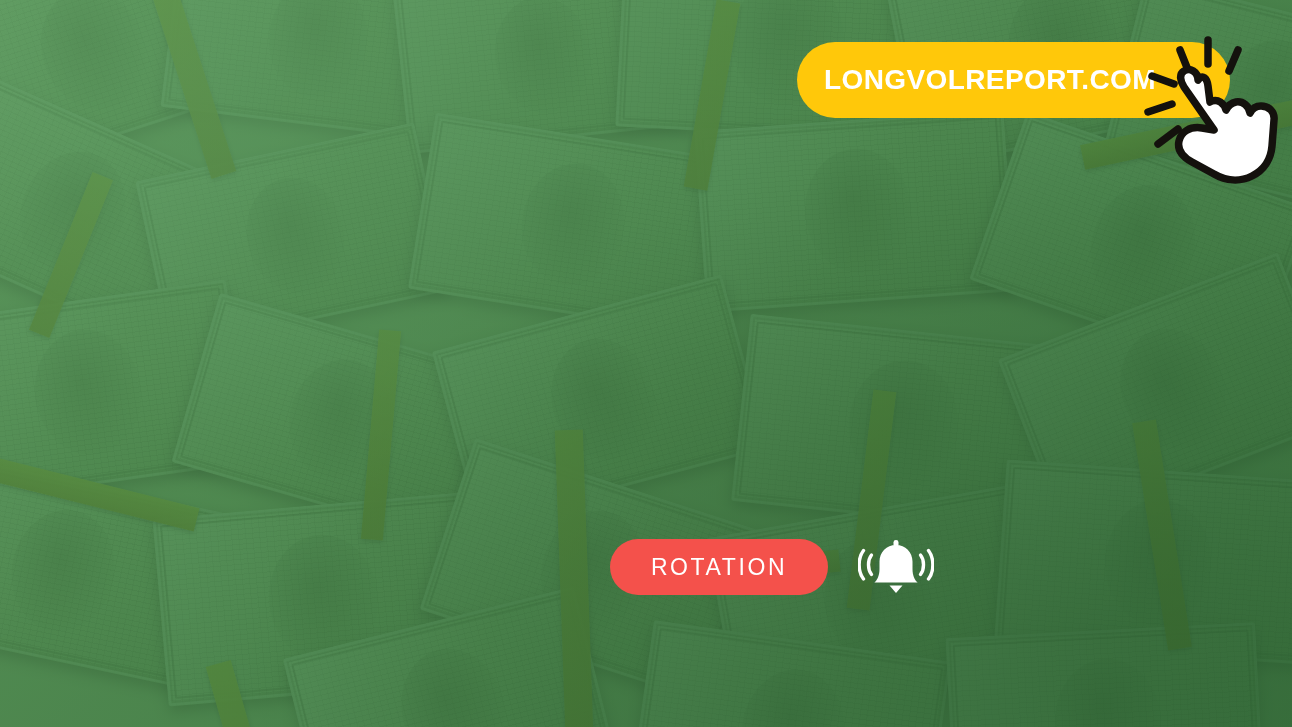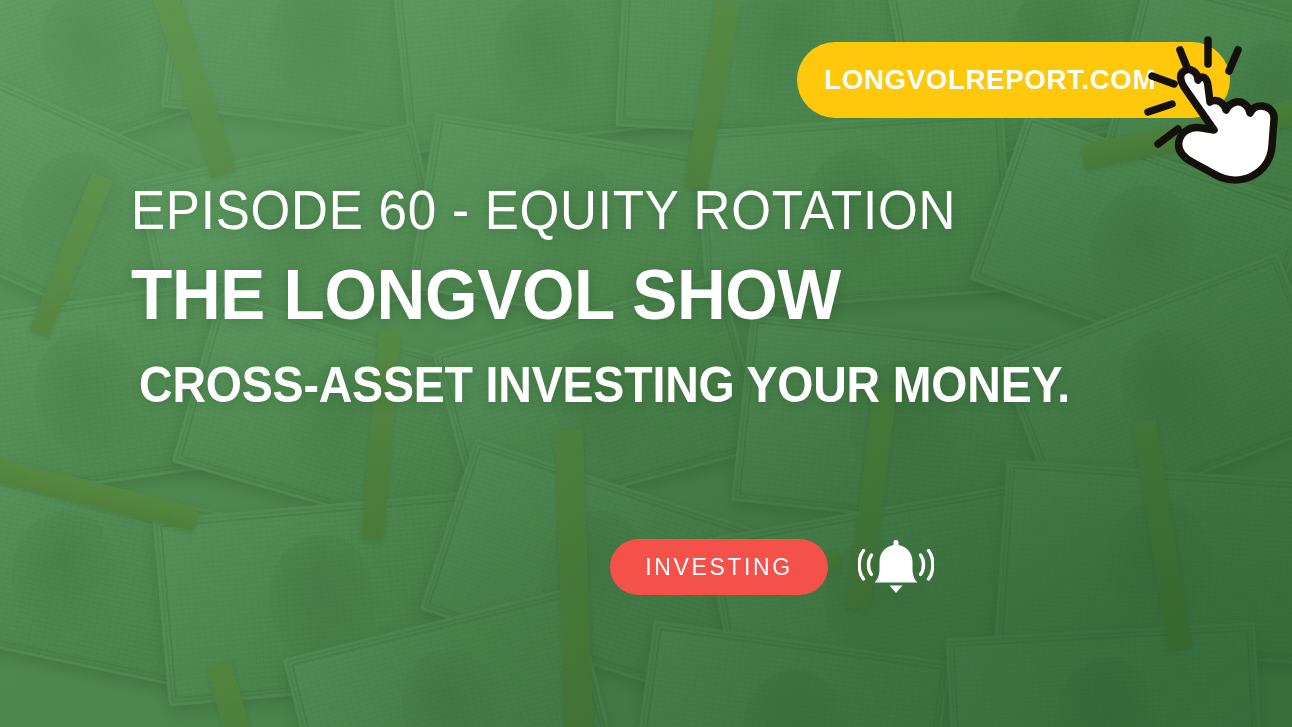--- a/index.html
+++ b/index.html
@@ -272,29 +272,24 @@
                C128 82 124 85 122 89
                C121 82 115 77 108 78
                C103 79 100 82 98 86
                C96 79 90 75 84 77
                L82 78
                L80 62
                C79 54 75 50 70 56 Z" fill="#ffffff" stroke="#14110d" stroke-width="7.5" stroke-linejoin="round"></path>
     </svg>
   </div>
 
-  <div class="copy">
-    <div class="eyebrow">EPISODE 60 - EQUITY ROTATION</div>
-    <div class="title">THE LONGVOL SHOW</div>
-    <div class="tagline">CROSS-ASSET INVESTING YOUR MONEY.</div>
-  </div>
 
   <div class="sub-row">
     <button class="subscribe-btn">
-      <span class="subscribe-label">INVESTING</span>
+      <span class="subscribe-label">ROTATION</span>
     </button>
 
     <div class="bell-wrap">
       <svg viewBox="0 0 76 62" xmlns="http://www.w3.org/2000/svg">
         <g fill="#ffffff">
           <rect x="35.5" y="4" width="5" height="7" rx="2.4"></rect>
           <path d="M38 9
                    C28.5 9 21.5 16.2 21.5 25.6
                    L21.5 33
                    C21.5 39.5 19.3 43.6 17.2 45.8

